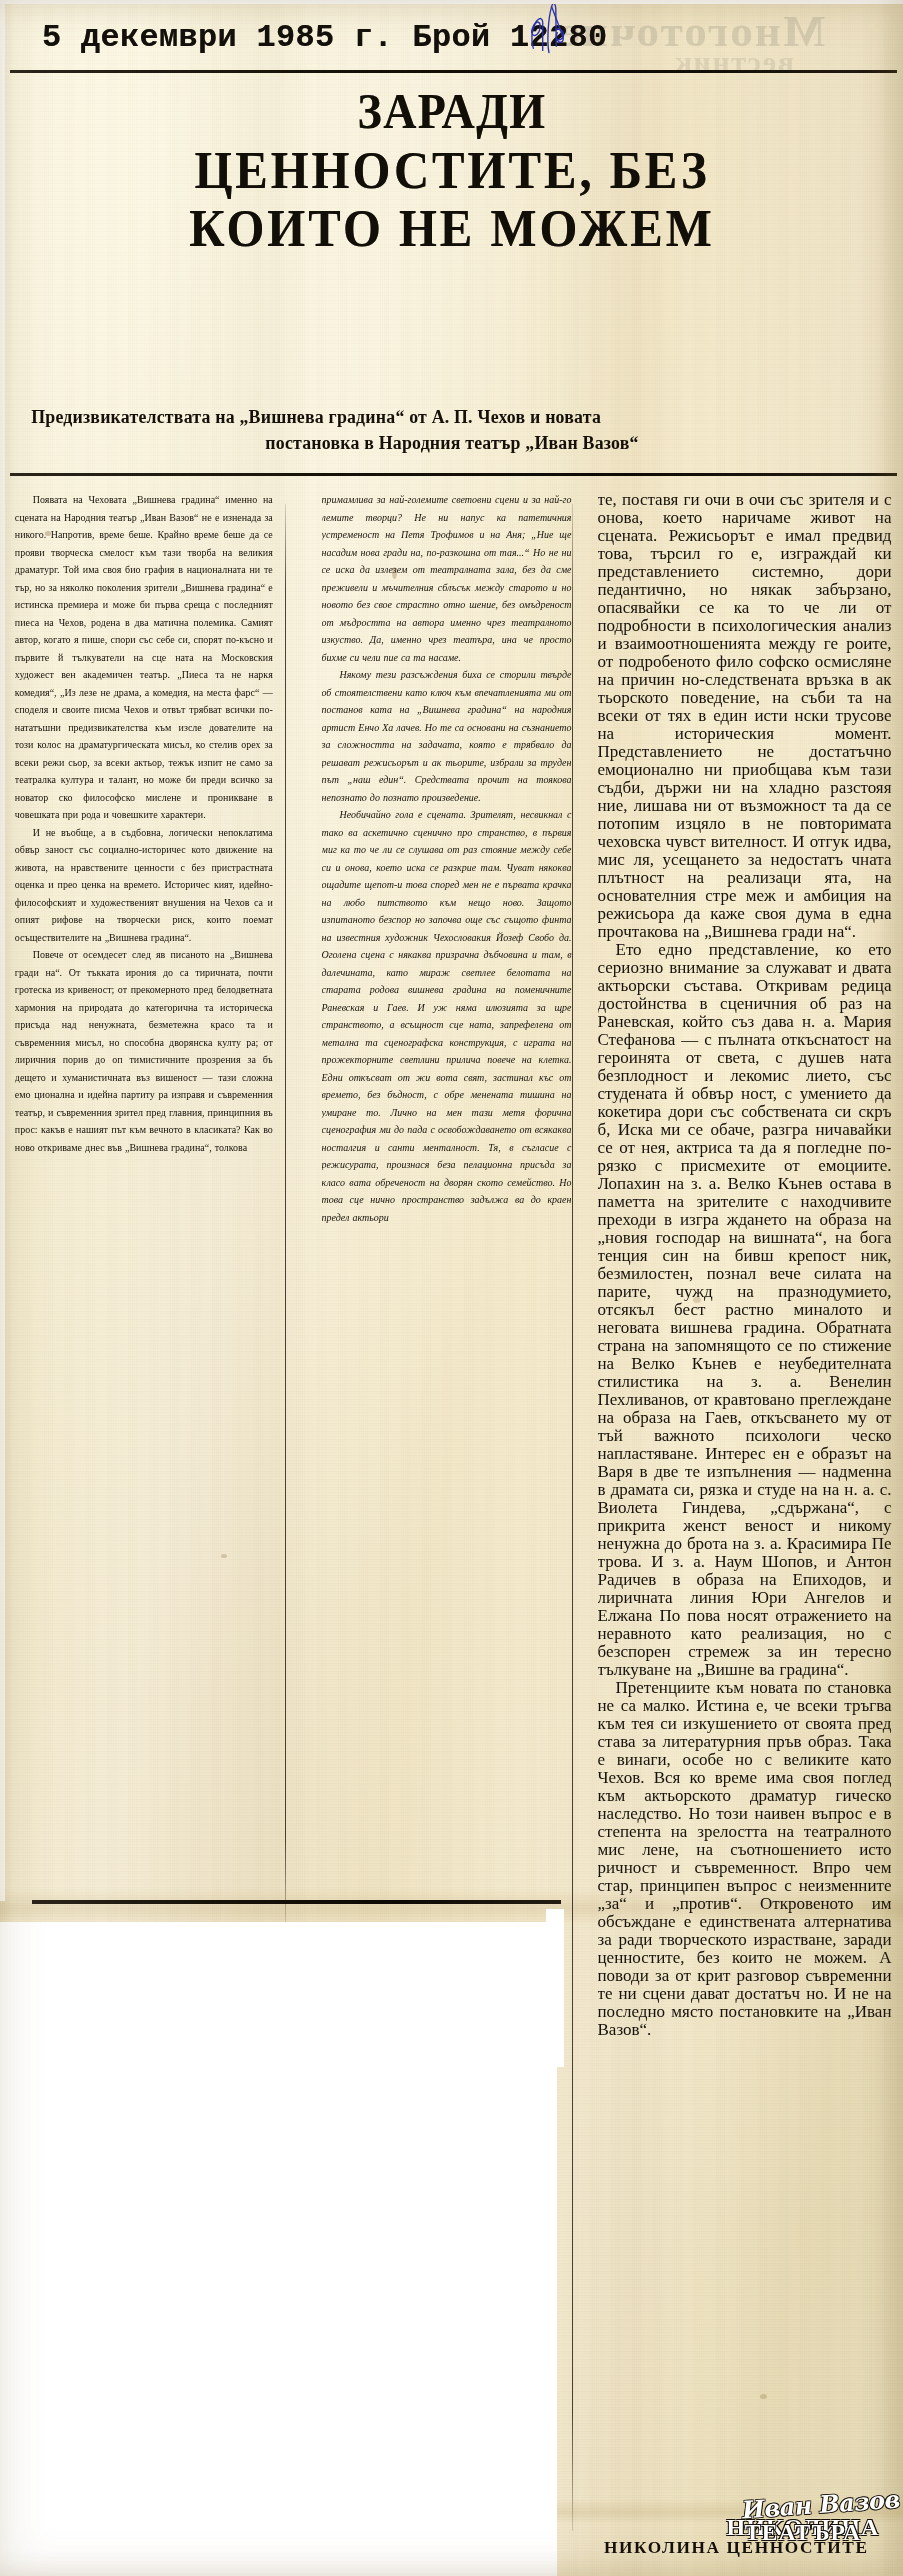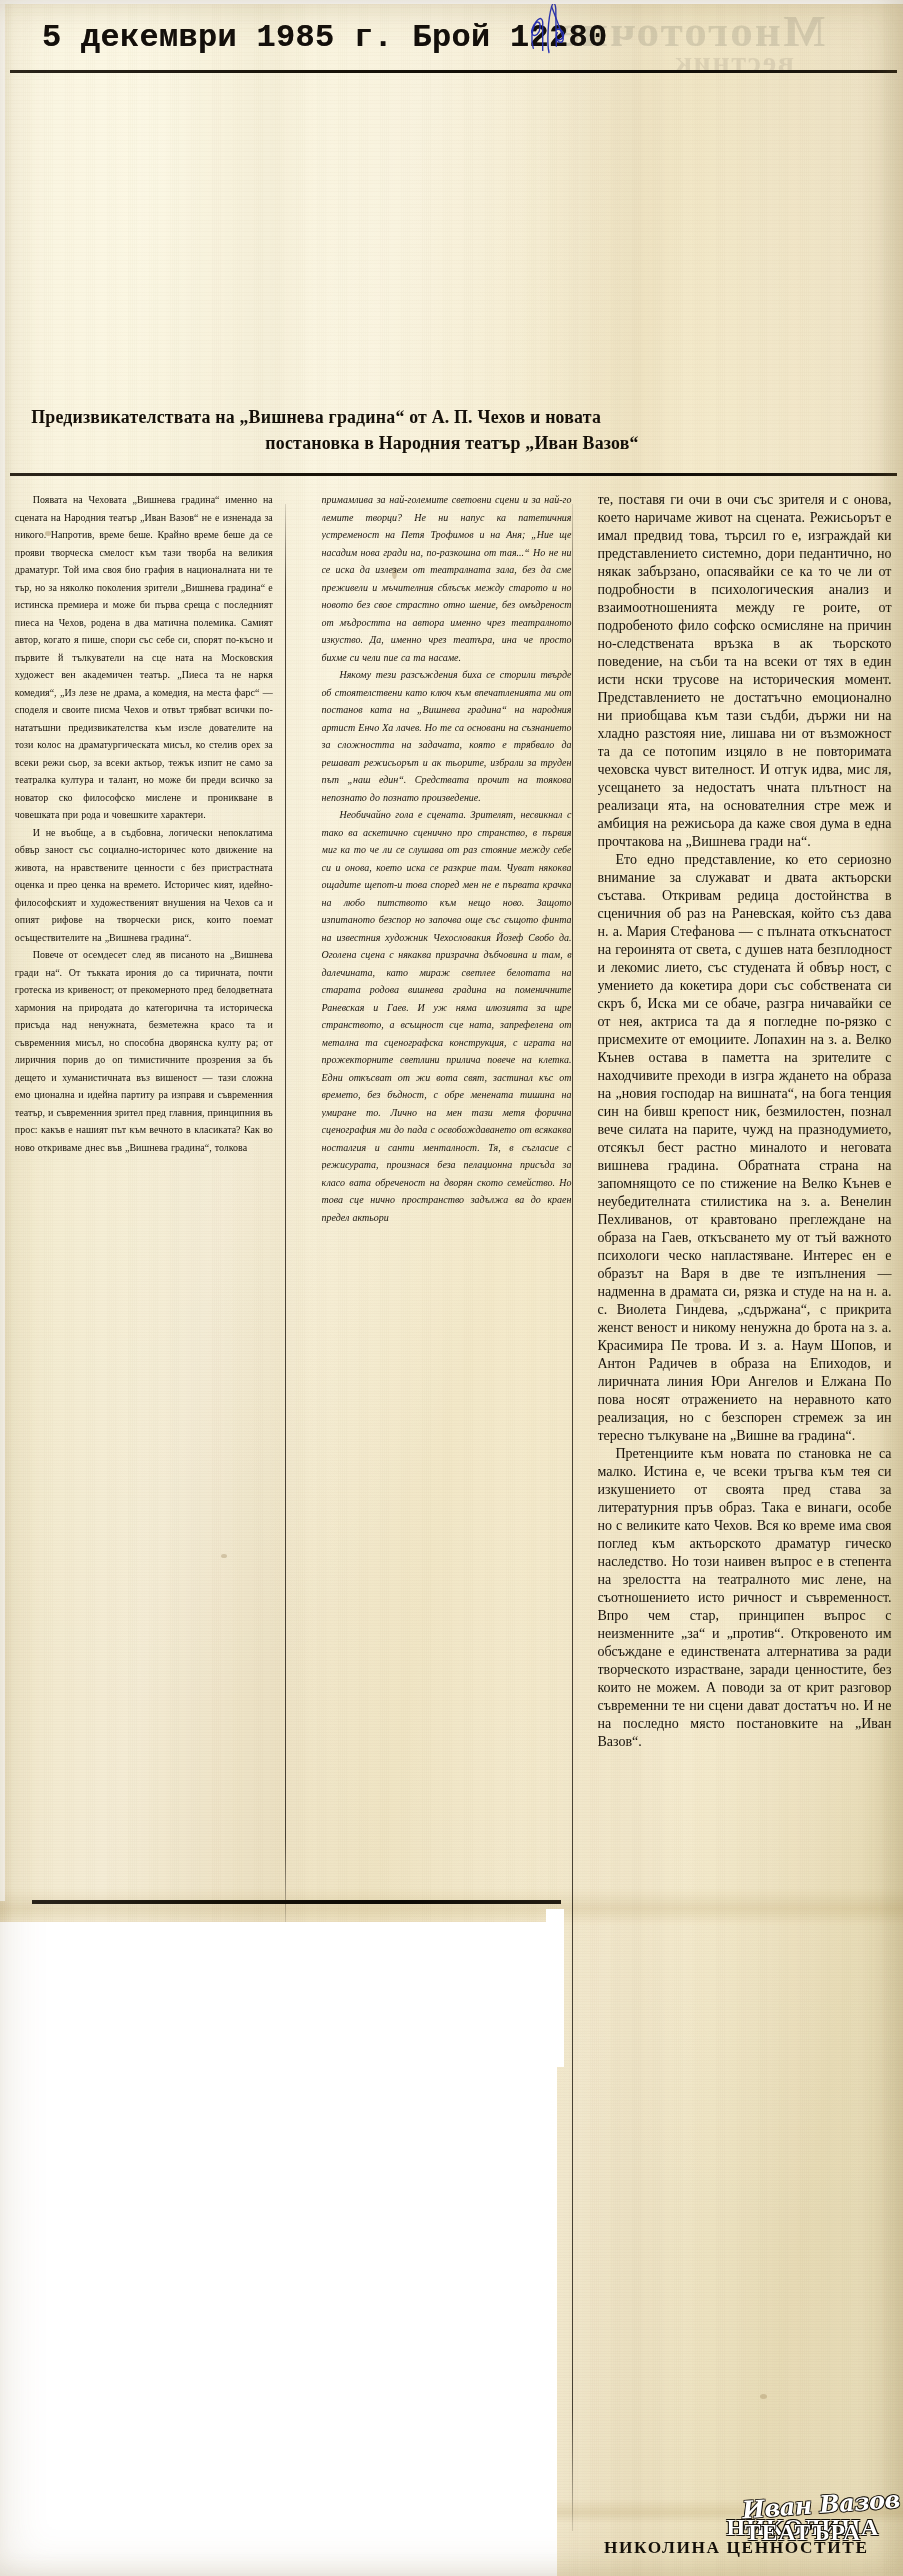--- a/index.html
+++ b/index.html
@@ -151,21 +151,21 @@
     text-justify:inter-word;
     letter-spacing:0px;
     word-spacing:0.5px;
     overflow:hidden;
     hyphens:none;
   }
   .col p{margin:0; text-indent:18px;}
   .col p.noindent{text-indent:0;}
   .c1{left:5.3px;  width:258px;}
   .c2{left:312px; width:250px;font-style:italic;}
-  .c3{left:588px;width:294px; height:1995px; font-size:14px; line-height:18px;}
+  .c3{left:588px;width:294px; height:1995px; font-size:17px; line-height:18px;}
 
   
   .vrule{
     position:absolute; width:1.1px;
     background:linear-gradient(180deg,rgba(40,32,20,.15),rgba(30,24,14,.8) 6%,rgba(30,24,14,.8) 94%,rgba(40,32,20,.15));
   }
   .v1{left:285px;  top:504px;  height:1418px;}
   .v2{left:572px; top:504px;  height:2027px;}
 
   
@@ -235,20 +235,25 @@
         <path d="M14 96 C9 80 11 60 17 50 C22 42 28 46 27 56 C26 68 18 74 13 70 C8 66 12 54 20 44 C28 34 33 40 32 52 L32 100"></path>
         <path d="M44 104 C40 86 42 40 49 16 C52 6 56 8 57 20 L58 92"></path>
         <path d="M49 16 C56 34 64 56 70 72 C73 80 70 86 64 84 C58 82 56 72 60 66"></path>
         <path d="M58 60 C65 58 72 62 72 70 C72 78 64 82 58 78"></path>
       </g>
     </svg>
   </div>
 
   <div class="rule r1"></div>
 
+  <div class="headline">
+    <span class="hl l1">ЗАРАДИ</span>
+    <span class="hl l2">ЦЕННОСТИТЕ, БЕЗ</span>
+    <span class="hl l3">КОИТО НЕ МОЖЕМ</span>
+  </div>
 
   <div class="deck">
     <span class="d1">Предизвикателствата на „Вишнева градина“ от А. П. Чехов и новата</span>
     <span class="d2">постановка в Народния  театър  „Иван Вазов“</span>
   </div>
 
   <div class="rule r2"></div>
 
   <div class="vrule v1"></div>
   <div class="vrule v2"></div>

